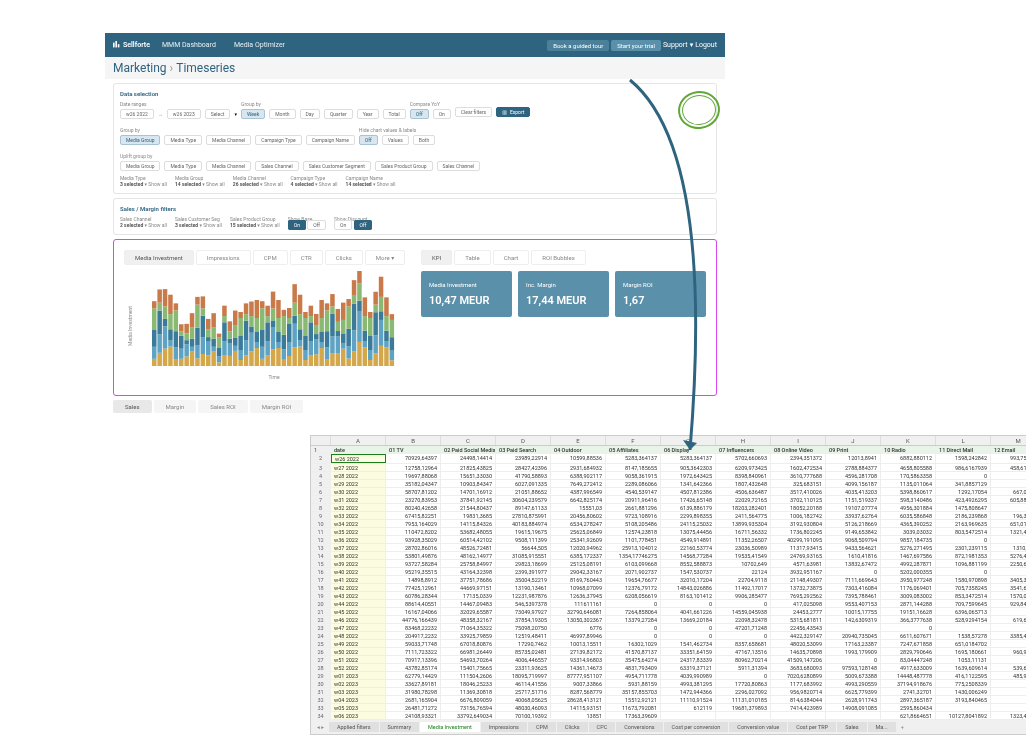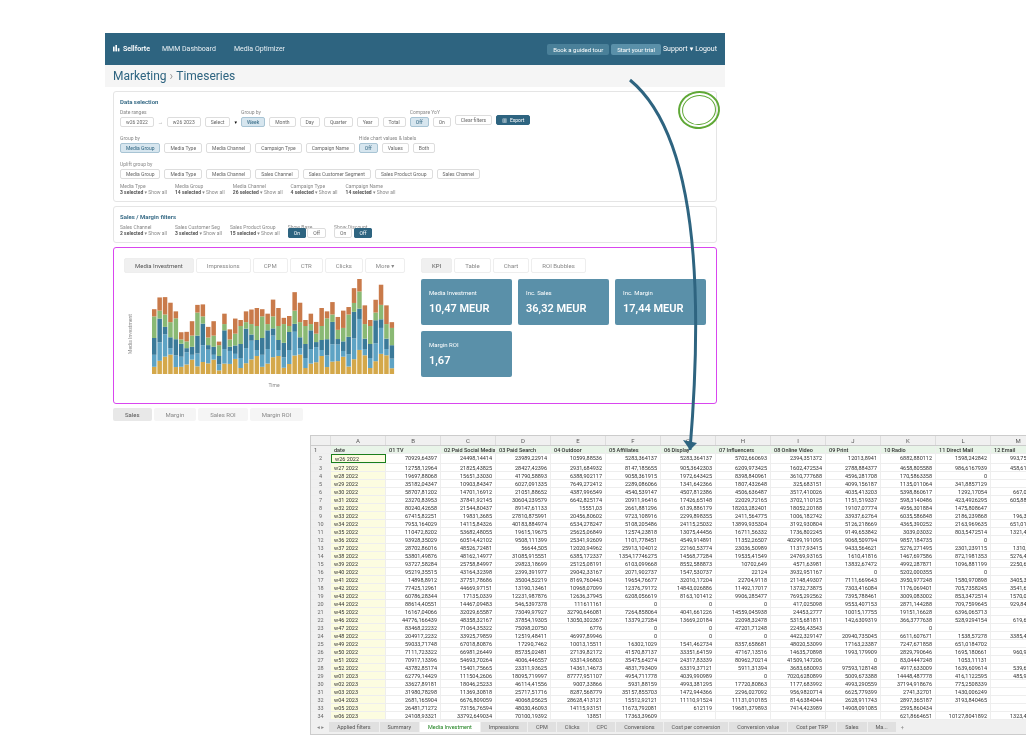--- a/index.html
+++ b/index.html
@@ -1,18 +1,18 @@
 <!DOCTYPE html>
 <html><head>
 <meta charset="utf-8">
 <style>
 *{box-sizing:border-box;margin:0;padding:0;font-family:-apple-system,BlinkMacSystemFont,'Segoe UI',Roboto,sans-serif}
 body{background:#fff;width:1026px;height:756px;position:relative;overflow:hidden}
 .app{position:absolute;left:105px;top:33px;width:620px}
-.topbar{background:#2e6480;height:32px;display:flex;align-items:center;padding:0 8px;color:#fff;font-size:7px}
+.topbar{background:#2e6480;height:24px;display:flex;align-items:center;padding:0 8px;color:#fff;font-size:7px}
 .logo-icon{width:8px;height:8px;margin-right:2px}
 .logo-txt{font-weight:600;margin-right:12px}
 .nav-link{margin-right:18px;color:#e8eff3}
 .top-right{margin-left:auto;display:flex;gap:2px;align-items:center}
 .btn-t{background:#4a8099;padding:2px 6px;border-radius:2px;color:#fff;font-size:6px}
 .btn-t.light{background:#5a90a9}
 .breadcrumb{background:#f5f5f5;padding:4px 8px;font-size:12px;color:#2e6480}
 .bc-sep{margin:0 3px;color:#999}
 .panel{background:#fff;border:1px solid #e5e5e5;border-radius:3px;margin:4px 8px;padding:6px}
 .panel-title{font-size:6px;color:#2e6480;font-weight:600;margin-bottom:4px}
@@ -423,24 +423,20 @@
           <span class="tab">Table</span>
           <span class="tab">Chart</span>
           <span class="tab">ROI Bubbles</span>
         </div>
       <div class="kpis" id="kpigrid">
           <div class="kpi">
             <div class="kpi-label">Media Investment</div>
             <div class="kpi-val">10,47 MEUR</div>
           </div>
           <div class="kpi">
-            <div class="kpi-label">Inc. Sales</div>
-            <div class="kpi-val">36,32 MEUR</div>
-          </div>
-          <div class="kpi">
             <div class="kpi-label">Inc. Margin</div>
             <div class="kpi-val">17,44 MEUR</div>
           </div>
           <div class="kpi">
             <div class="kpi-label">Margin ROI</div>
             <div class="kpi-val">1,67</div>
           </div>
         </div>
     </div>
   </div>

